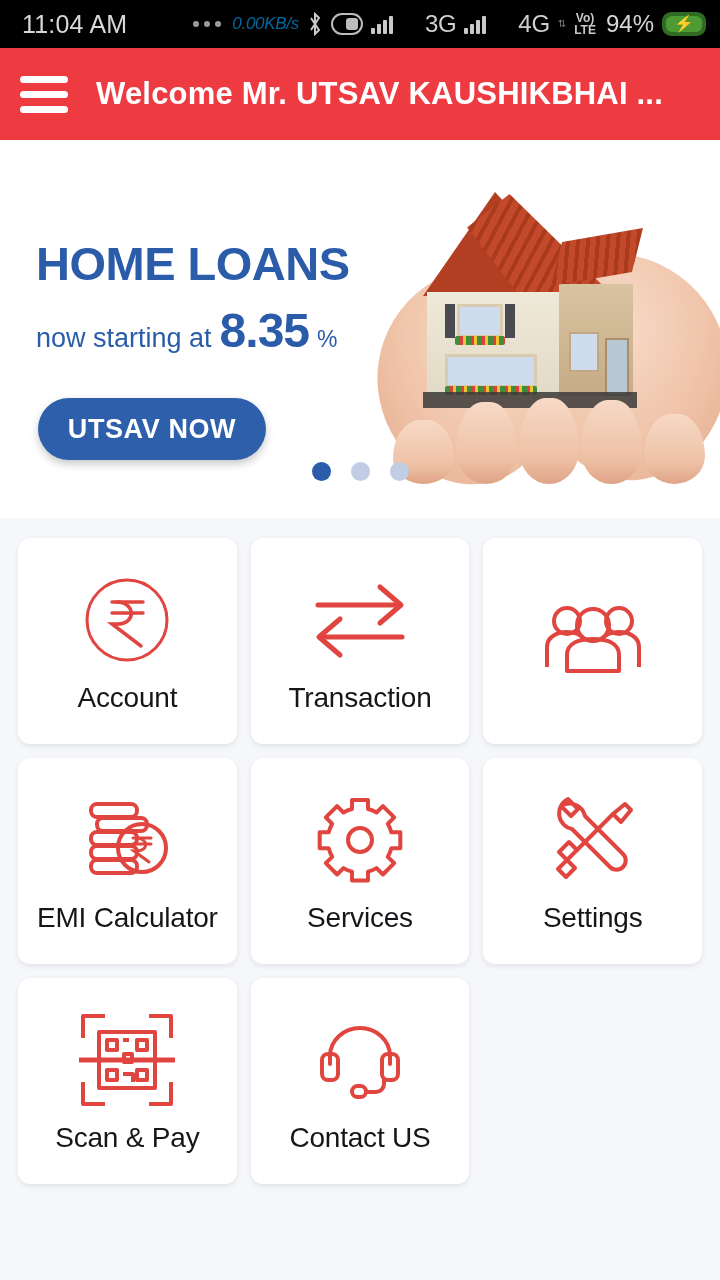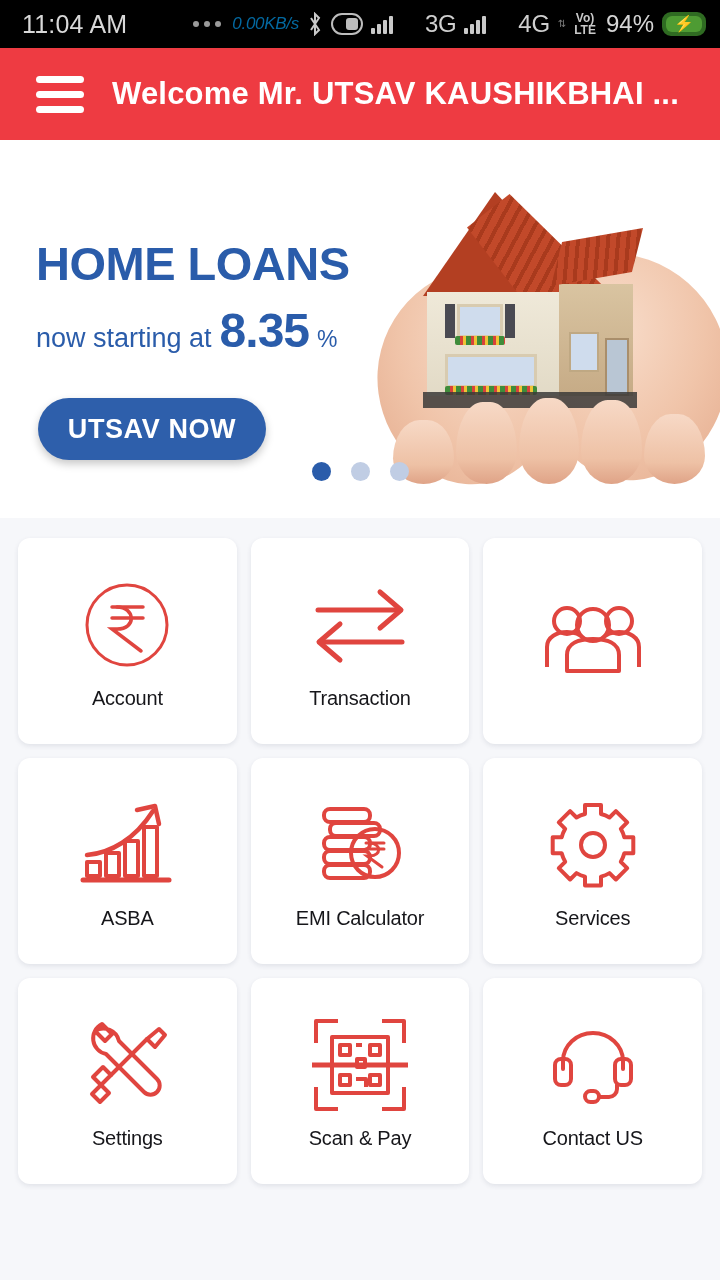--- a/index.html
+++ b/index.html
@@ -55,21 +55,21 @@
   .batt-icon .fill {
     position: absolute; inset: 2px; border-radius: 6px; background: #4e9b33;
   }
   .batt-icon .bolt { position: relative; z-index: 2; color: #0d2b06; font-size: 16px; line-height: 1; }
 
   
   .app-bar {
     width: 720px; height: 92px;
     background: #ee3b42;
     display: flex; align-items: center;
-    padding-left: 36px;
+    padding-left: 20px;
   }
   .hamburger { width: 48px; display: flex; flex-direction: column; gap: 8px; cursor: pointer; }
   .hamburger i { display: block; height: 7px; border-radius: 4px; background: #fff; }
   .app-title {
     color: #fff; font-size: 31px; font-weight: 700;
     margin-left: 28px; letter-spacing: .2px;
     white-space: nowrap; overflow: hidden;
   }
 
   
@@ -218,21 +218,21 @@
     box-shadow: 0 2px 5px rgba(40,50,80,.10);
     display: flex; flex-direction: column;
     align-items: center; justify-content: center;
     cursor: pointer;
   }
   .tile-icon {
     height: 104px; display: flex; align-items: center; justify-content: center;
   }
   .tile-icon svg { display: block; }
   .tile-label {
-    margin-top: 10px; font-size: 20px; color: #16161a; font-weight: 400;
+    margin-top: 10px; font-size: 28px; color: #16161a; font-weight: 400;
     letter-spacing: -.2px;
   }
 </style>
 </head>
 <body>
 
 <div class="status-bar">
   <div class="status-time">11:04 AM</div>
 
   <div class="status-right">
@@ -387,36 +387,20 @@
             <path d="M6 68 V48 C6 38 16 33 26 33 C33 33 39 35 43 40"></path>
             <circle cx="78" cy="22" r="13"></circle>
             <path d="M98 68 V48 C98 38 88 33 78 33 C71 33 65 35 61 40"></path>
             <circle cx="52" cy="26" r="16"></circle>
             <path d="M26 72 V56 C26 44 38 40 52 40 C66 40 78 44 78 56 V72 Z"></path>
           </g>
         </svg>
       </div>
     </div>
 
-    <div class="tile">
-      <div class="tile-icon">
-        <svg width="100" height="100" viewBox="0 0 100 100">
-          <g fill="none" stroke="#e0453f" stroke-width="4" stroke-linejoin="round">
-            <rect x="10" y="67" width="13" height="14"></rect>
-            <rect x="29" y="58" width="13" height="23"></rect>
-            <rect x="48" y="46" width="13" height="35"></rect>
-            <rect x="67" y="32" width="13" height="49"></rect>
-            <line x1="6" y1="85" x2="92" y2="85" stroke-width="5" stroke-linecap="round"></line>
-            <path d="M10 60 C34 58 58 44 76 16" stroke-width="4.5" stroke-linecap="round"></path>
-            <polyline points="60,15 78,11 82,29" stroke-width="4.5" stroke-linecap="round"></polyline>
-          </g>
-        </svg>
-      </div>
-      <div class="tile-label">ASBA</div>
-    </div>
 
     <div class="tile">
       <div class="tile-icon">
         <svg width="96" height="88" viewBox="0 0 96 88">
           <g fill="none" stroke="#e0453f" stroke-width="4" stroke-linejoin="round">
             <rect x="12" y="8" width="46" height="13" rx="6"></rect>
             <rect x="18" y="22" width="50" height="13" rx="6"></rect>
             <rect x="12" y="36" width="46" height="13" rx="6"></rect>
             <rect x="12" y="50" width="46" height="13" rx="6"></rect>
             <rect x="12" y="64" width="46" height="13" rx="6"></rect>

